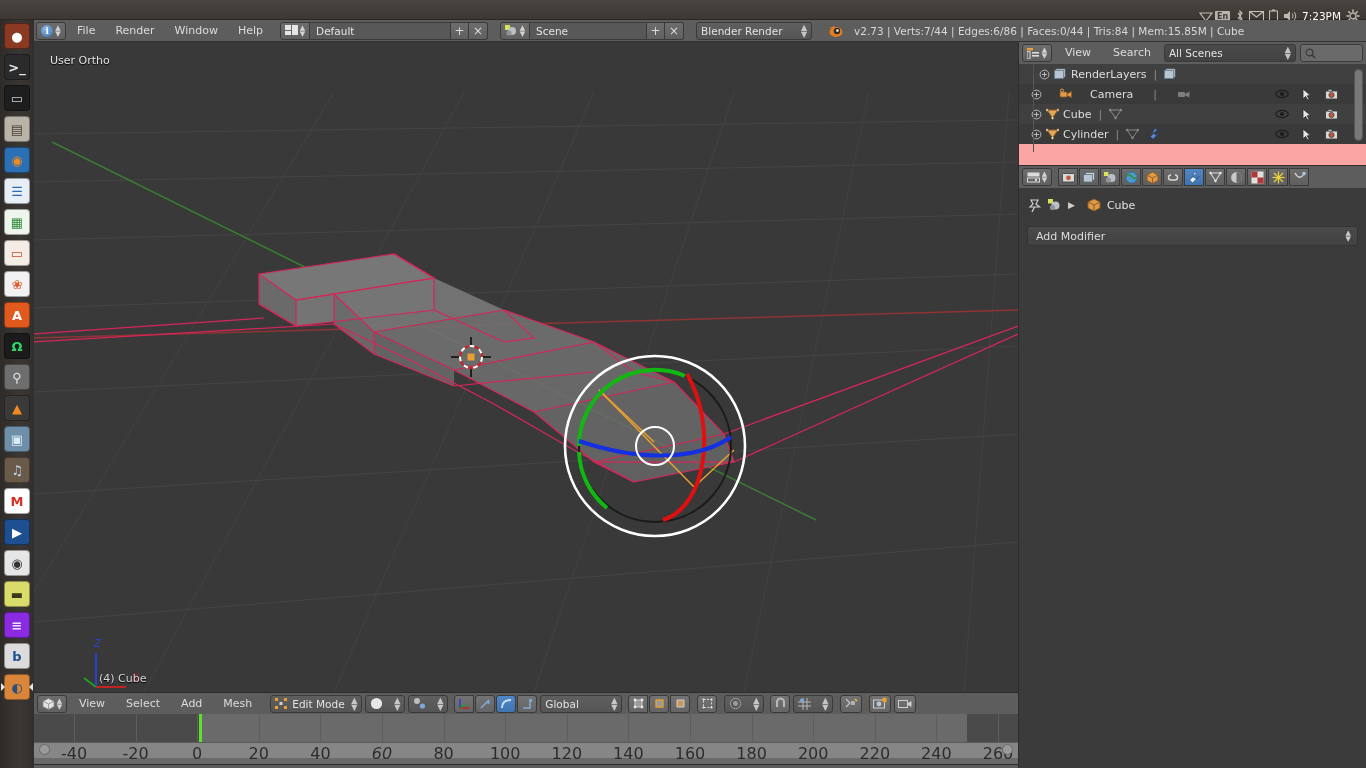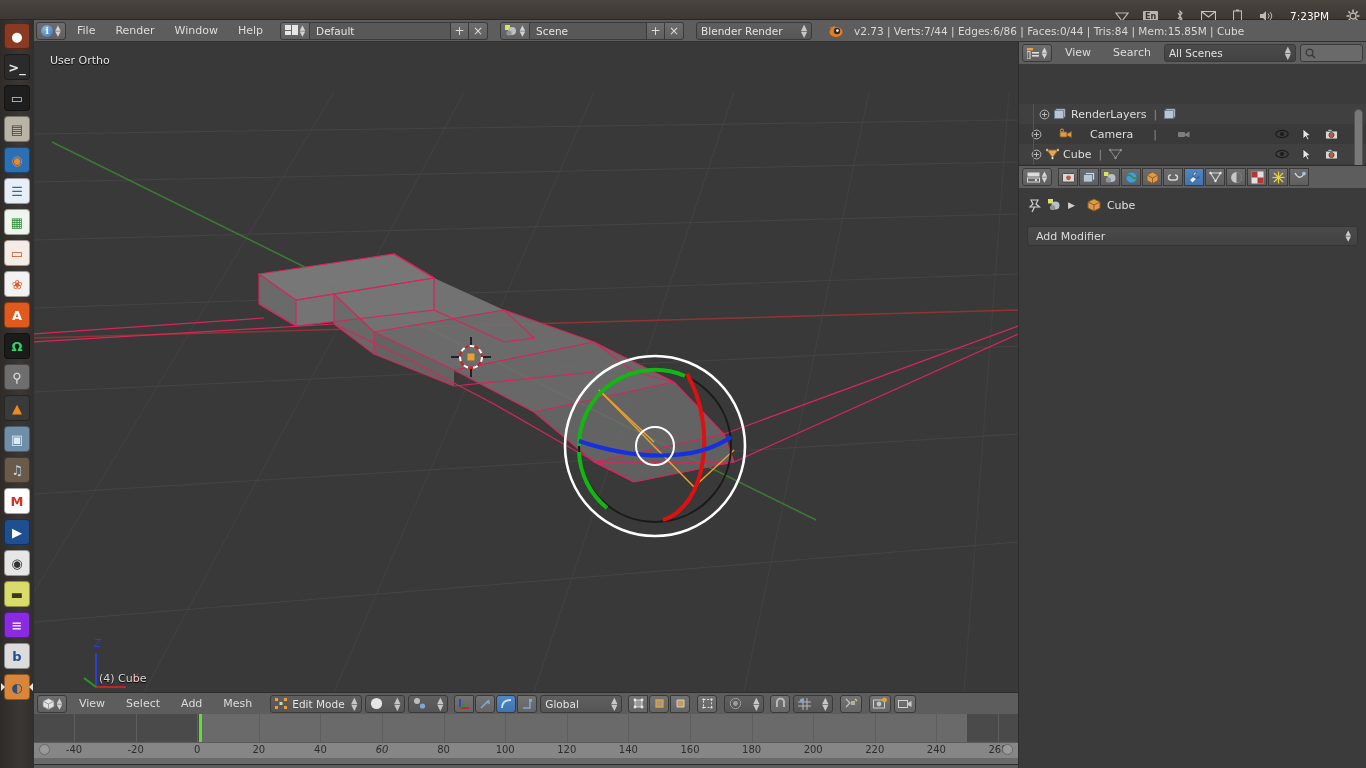--- a/index.html
+++ b/index.html
@@ -19,21 +19,21 @@
     position: absolute; left: 0; top: 0; width: 1366px; height: 20px;
     background: linear-gradient(to bottom, #4a4440 0%, #3d3834 100%);
     border-bottom: 1px solid #2a2725;
     display: flex; align-items: center;
   }
   .os-title-text {
     margin-left: 6px; font-size: 10.5px; color: #e8e4de;
     letter-spacing: 0.1px; white-space: nowrap;
   }
   .tray { position: absolute; right: 2px; top: 0; height: 32px;
-    display: flex; align-items: center; gap: 14px; padding-right: 4px; }
+    display: flex; align-items: center; gap: 2px; padding-right: 4px; }
   .tray-ico { width: 15px; height: 15px; display: flex; align-items: center;
     justify-content: center; opacity: .85; }
   .tray-ico svg { display: block; }
   .tray-time { font-size: 10.5px; color: #ffffff; margin: 0 2px; }
 
   
   .launcher {
     position: absolute; left: 0; top: 20px; width: 34px; height: 748px;
     background: linear-gradient(to right, #2e2b29 0%, #3b3734 60%, #322e2c 100%);
     padding-top: 2px;
@@ -129,21 +129,21 @@
     color: #d8d8d8; text-shadow: 0 1px 1px #000; }
 
   
   .outliner {
     position: absolute; left: 984px; top: 22px; width: 348px; height: 123px;
     background: #3b3b3b; border-left: 1px solid #2d2d2d;
   }
   .outl-hdr { height: 22px; background: #5d5d5d; display: flex; align-items: center;
     gap: 4px; padding: 0 3px; }
   .outl-body { position: relative; height: 114px; background: #fca5a5;
-    overflow: hidden; margin-top: 40px; }
+    overflow: hidden; }
   .outl-row { height: 20px; display: flex; align-items: center;
     position: relative; padding-left: 10px; gap: 4px; }
   .outl-row:nth-child(odd) { background: #404040; }
   .outl-row:nth-child(even) { background: #3a3a3a; }
   .outl-name { font-size: 11px; color: #dedede; white-space: nowrap; }
   .expander { width: 11px; height: 11px; color: #c0c0c0; font-size: 9px;
     display: flex; align-items: center; justify-content: center; }
   .restrict { position: absolute; right: 28px; display: flex; gap: 13px;
     align-items: center; }
   .outl-scroll {
@@ -188,21 +188,21 @@
   }
   .timeline {
     position: absolute; left: 0; top: 694px; width: 984px; height: 50px;
     background: #6a6a6a; overflow: hidden;
   }
   .tl-out { position: absolute; top: 0; height: 28px; background: #4a4a4a; }
   .tl-gridline { position: absolute; top: 0; width: 1px; height: 28px;
     background: #5e5e5e; }
   .tl-ruler { position: absolute; left: 0; top: 28px; width: 984px; height: 16px;
     background: #868686; border-top: 1px solid #5a5a5a; }
-  .tl-tick { position: absolute; top: 1px; font-size: 10px; color: #2c2c2c;
+  .tl-tick { position: absolute; top: 1px; font-size: 16px; color: #2c2c2c;
     transform: translateX(-50%); }
   .tl-play { position: absolute; top: 0; width: 3px; height: 28px;
     background: #5ee02f; }
   .tl-scrollknob { position: absolute; top: 30px; width: 11px; height: 11px;
     border-radius: 50%; background: #9a9a9a; border: 1px solid #6a6a6a; }
   .tl-hdr {
     position: absolute; left: 0; top: 744px; width: 984px; height: 24px;
     background: #5d5d5d; display: flex; align-items: center; gap: 3px;
     padding: 0 3px; border-top: 1px solid #2d2d2d;
   }

